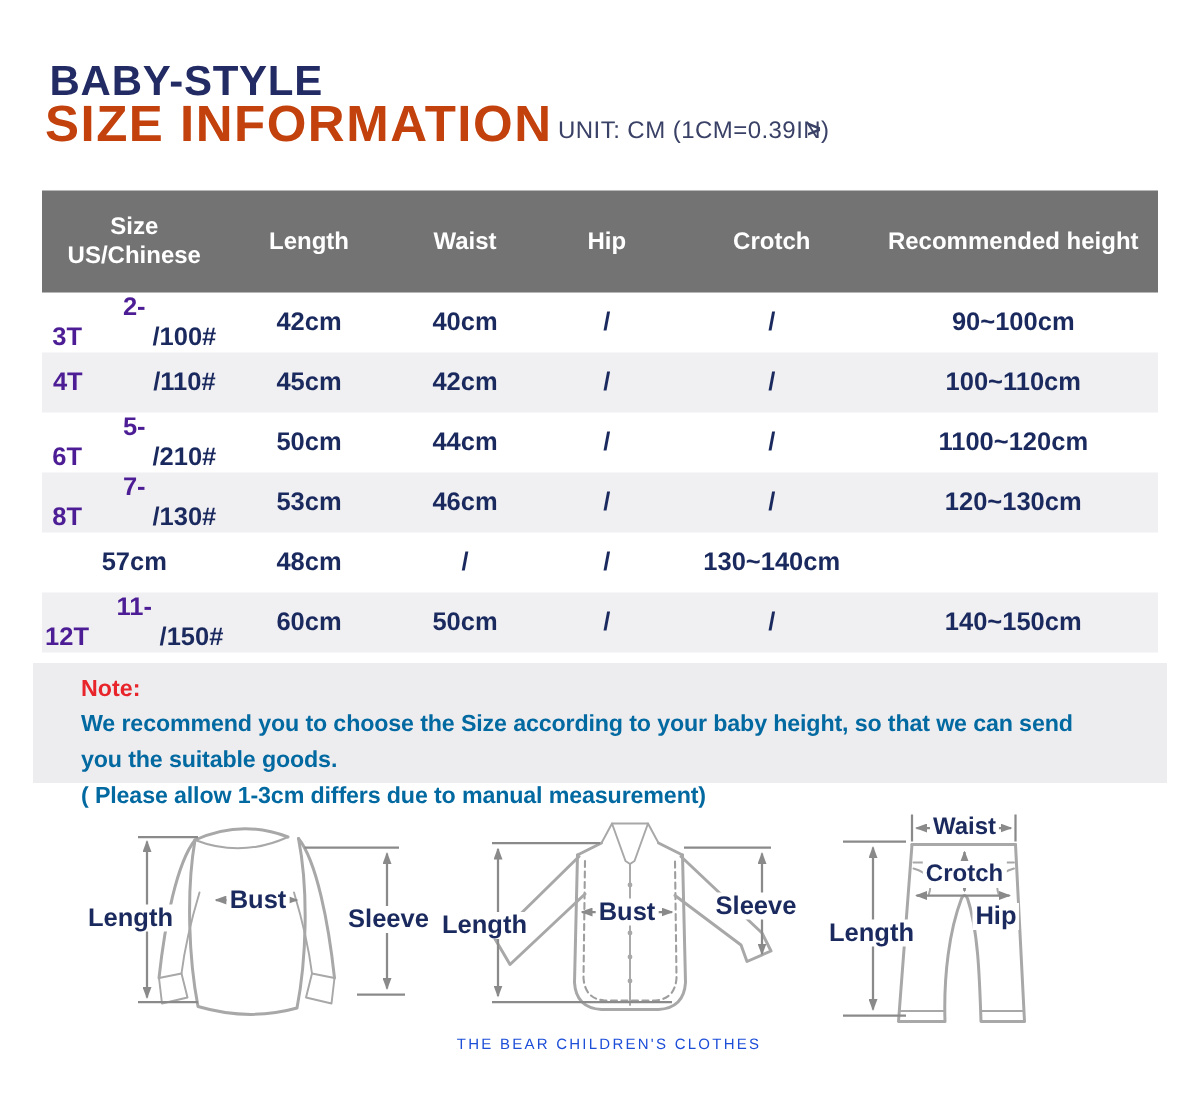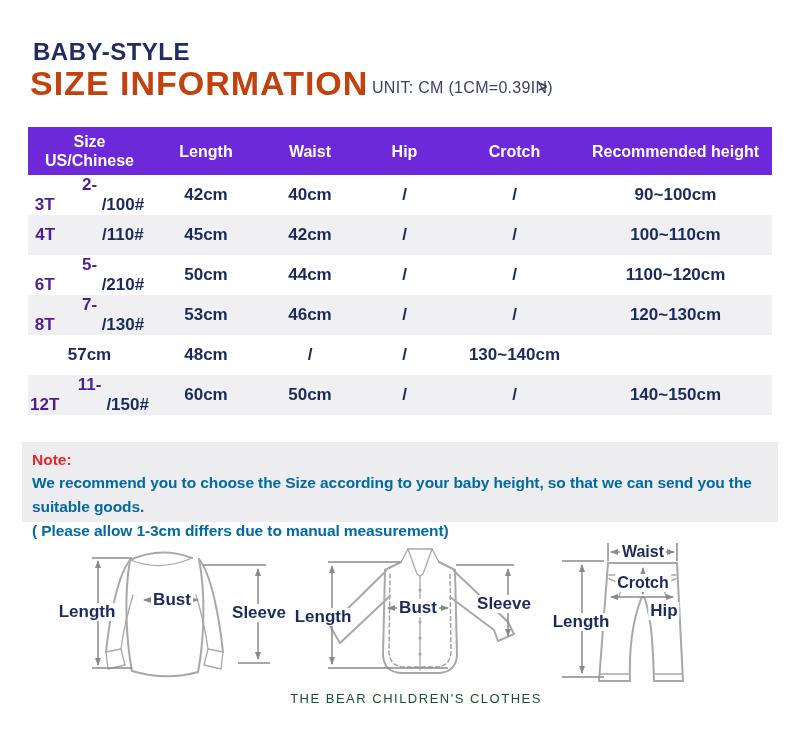--- a/index.html
+++ b/index.html
@@ -4,21 +4,21 @@
 <style>
   * { margin:0; padding:0; box-sizing:border-box; }
   html,body { background:#fff; }
   .page {
     position:relative; width:800px; height:742px; background:#ffffff;
     font-family:"Liberation Sans", sans-serif; overflow:hidden;
   }
   
   .brand {
     position:absolute; left:33px; top:38px;
-    font-size:24px; font-weight:800; letter-spacing:.5px; color:#232b64;
+    font-size:28px; font-weight:800; letter-spacing:.5px; color:#232b64;
   }
   .title {
     position:absolute; left:30px; top:64px;
     font-size:34px; font-weight:800; letter-spacing:1px; color:#c2410c;
   }
   .unit {
     position:absolute; left:372px; top:79px;
     font-size:16px; font-weight:500; color:#3a4166; letter-spacing:.3px;
   }
   .unit-chevron {
@@ -26,47 +26,47 @@
     font-size:16px; font-weight:700; color:#3a4166; cursor:pointer;
   }
   
   .size-table { position:absolute; left:28px; top:127px; width:744px; }
   .t-row {
     display:grid;
     grid-template-columns:123px 110px 98px 91px 129px 193px;
     align-items:center; height:40px;
   }
   .t-head {
-    height:48px; background:#6d28d9; color:#ffffff;
+    height:68px; background:#737373; color:#ffffff;
   }
   .t-head .t-cell { font-size:16px; font-weight:700; white-space:pre-line; line-height:19px; }
   .t-cell { text-align:center; }
   .t-row.data .t-cell { font-size:17px; font-weight:700; color:#1b2a5e; }
   .t-row.alt { background:#f0f0f3; }
   .size-us { color:#4c1d95;text-align:right; }
   .size-cn { color:#1b2a5e;margin-left:47px; }
   
   .note-box {
     position:absolute; left:22px; top:442px; width:756px; height:80px;
-    background:#ededf0; padding:7px 10px;
+    background:#ededf0; padding:7px 32px;
   }
   .note-label { font-size:15.5px; font-weight:700; color:#e8252a; line-height:22px; }
   .note-line { font-size:15.5px; font-weight:700; color:#0369a1; line-height:24px; letter-spacing:-0.1px; }
   
   .diagram { position:absolute; }
   .diagram svg { position:absolute; left:0; top:0; }
   .dlabel {
     position:absolute; transform:translate(-50%,-50%);
     font-size:17px; font-weight:700; color:#1b2a5e;
     background:#ffffff; padding:0 2px; white-space:nowrap; line-height:18px;
   }
   .dlabel.small { font-size:16px; }
   .caption {
-    position:absolute; left:286px; top:691px; width:260px; text-align:center;
-    font-size:13px; letter-spacing:1.5px; color:#14532d; font-weight:500;
+    position:absolute; left:276px; top:691px; width:260px; text-align:center;
+    font-size:10px; letter-spacing:1.5px; color:#1d4ed8; font-weight:500;
   }
   .garment { stroke:#a8a8a8; fill:none; stroke-width:2; stroke-linecap:round; stroke-linejoin:round; }
   .garment.thin { stroke-width:1.3; }
   .garment.dash { stroke:#9e9e9e; stroke-width:1.4; stroke-dasharray:4 3; }
   .meas { stroke:#8a8a8a; fill:none; stroke-width:1.5; }
 </style>
 </head>
 <body>
 
 <div class="page">

